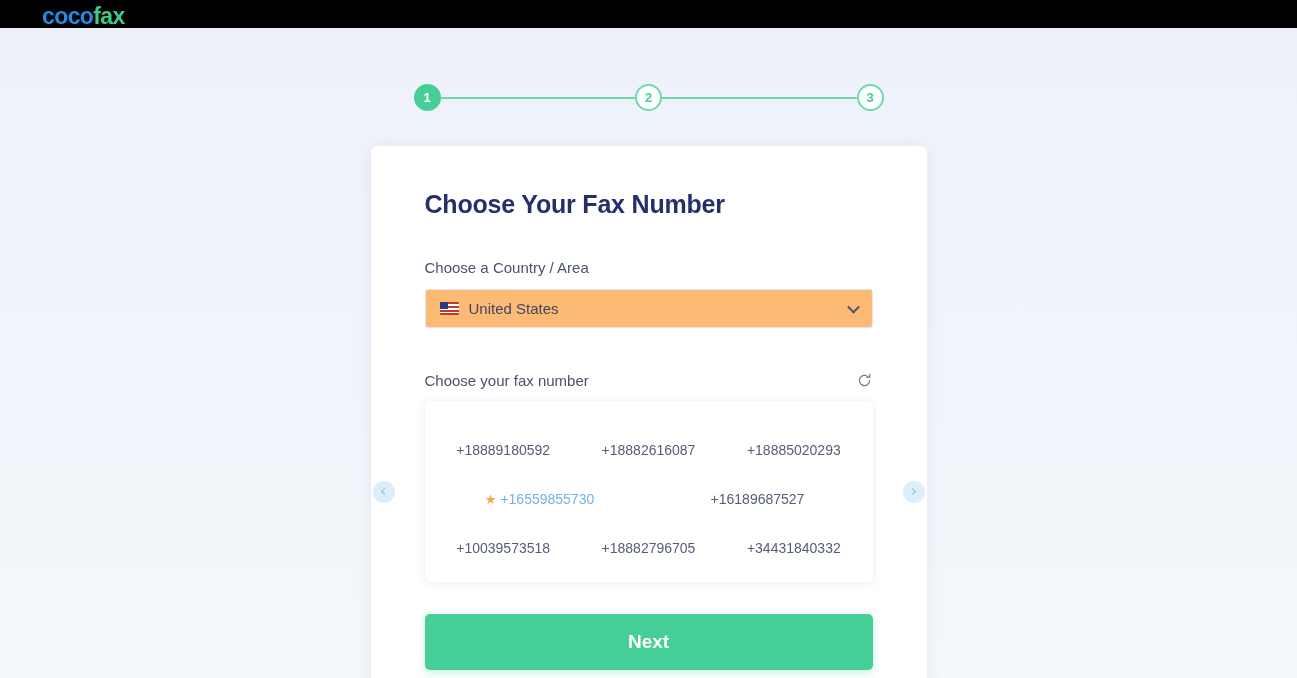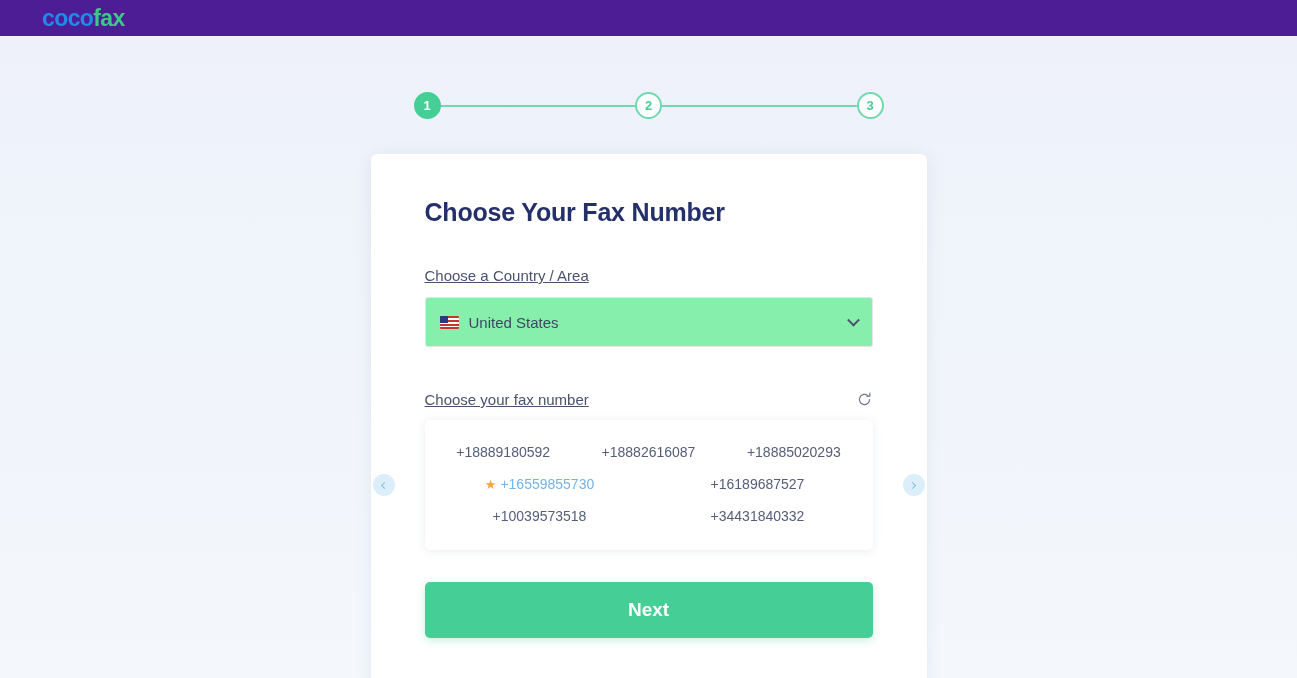--- a/index.html
+++ b/index.html
@@ -10,24 +10,24 @@
     overflow: hidden;
     font-family: "Liberation Sans", "DejaVu Sans", sans-serif;
   }
 
   body {
     background: #f4f7fb;
   }
 
   
   .header {
-    height: 36px;
-    background: #4c1d95;
-    display: flex;
-    align-items: center;
+    height: 28px;
+    background: #000000;
+    display: flex;
+    align-items: flex-end;
     padding-left: 42px;
     position: relative;
     z-index: 5;
   }
   .logo {
     font-size: 23px;
     font-weight: 700;
     letter-spacing: -0.6px;
     line-height: 1;
     user-select: none;
@@ -105,32 +105,31 @@
     font-weight: 700;
     color: #25306b;
     letter-spacing: -0.2px;
     margin-bottom: 40px;
   }
 
   .field-label {
     font-size: 15px;
     color: #4a5270;
     margin-bottom: 10px;
-    text-decoration: underline;
   }
 
   .select-box {
     position: relative;
-    height: 50px;
+    height: 39px;
     border: 1px solid #e2e5ec;
     border-radius: 3px;
     display: flex;
     align-items: center;
     padding: 0 14px;
-    background: #86efac;
+    background: #fdba74;
     cursor: pointer;
     margin-top: 13px;
   }
   .select-value {
     font-size: 15px;
     color: #3f4662;
     display: flex;
     align-items: center;
     gap: 10px;
   }
@@ -199,20 +198,21 @@
     text-align: left;
     font-size: 14px;
     color: #555d78;
     padding: 8px 0;
     cursor: pointer;
     white-space: nowrap;
     display: flex;
     align-items: center;
     justify-content: center;
     gap: 4px;
+    margin-top: 17px;
   }
   .fax-cell.selected {
     color: #74b3e8;
   }
   .star-icon {
     color: #f5a442;
     font-size: 13px;
     line-height: 1;
   }
 
@@ -321,20 +321,21 @@
         </div>
         <div class="fax-row">
           <div class="fax-cell selected">
             <span class="star-icon">★</span>
             <span>+16559855730</span>
           </div>
           <div class="fax-cell">+16189687527</div>
         </div>
         <div class="fax-row">
           <div class="fax-cell">+10039573518</div>
+          <div class="fax-cell">+18882796705</div>
           <div class="fax-cell">+34431840332</div>
         </div>
       </div>
 
       <div class="nav-arrow right">
         <span class="ch"></span>
       </div>
 
     </div>
 

